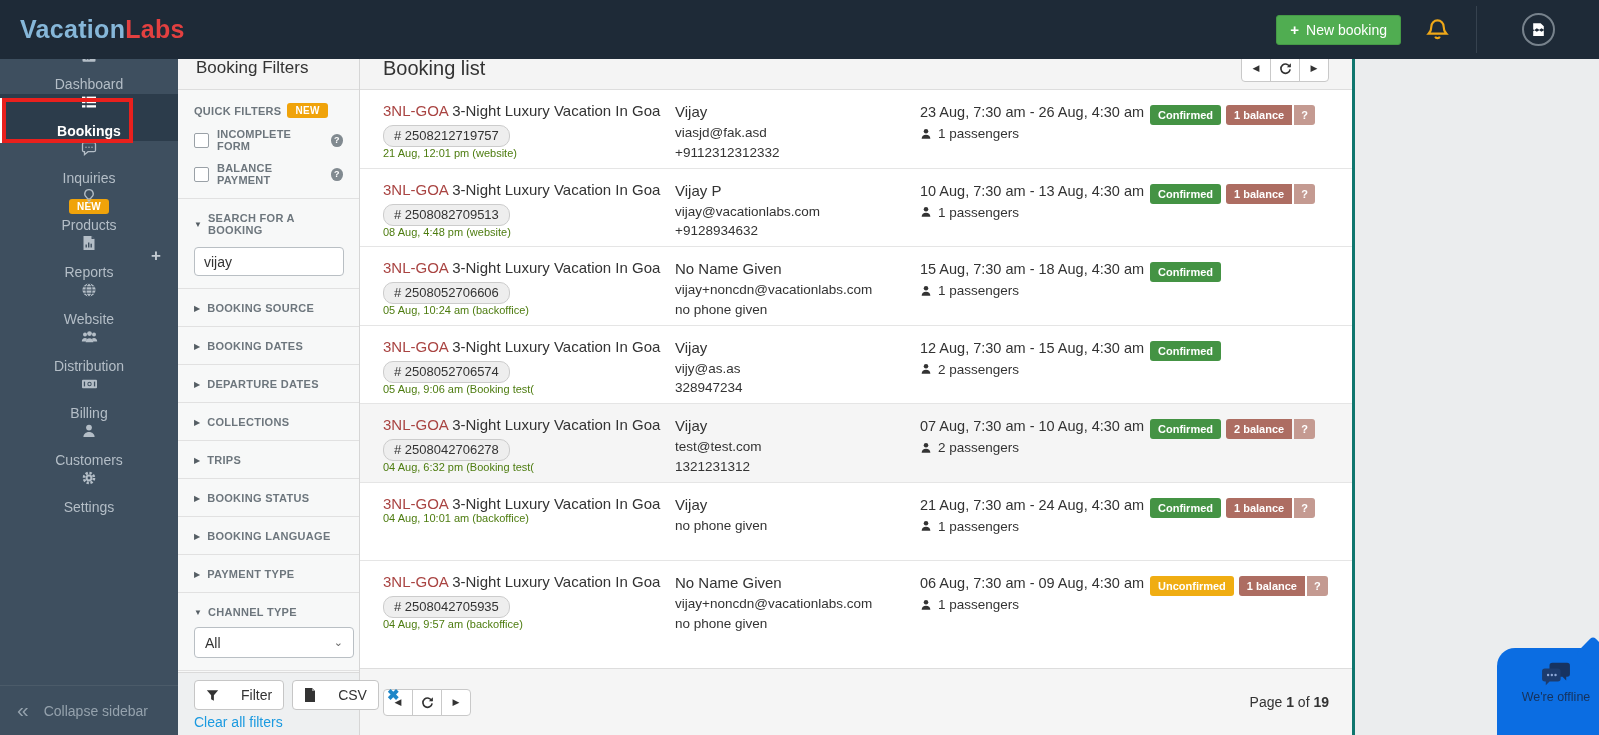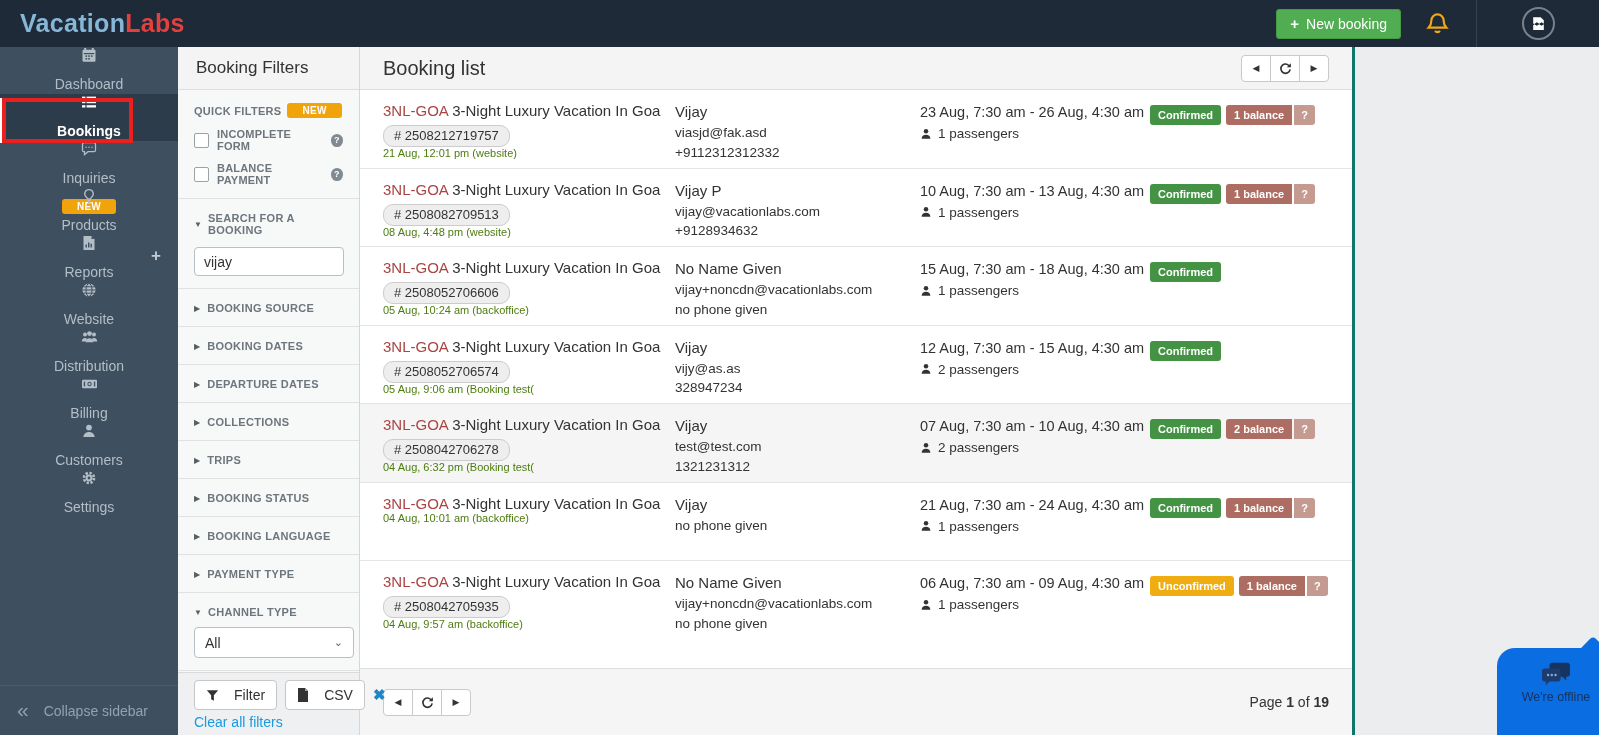--- a/index.html
+++ b/index.html
@@ -4,38 +4,38 @@
 <style>
   * { margin:0; padding:0; box-sizing:border-box; }
   html,body { width:1599px; height:735px; }
   body {
     position:relative; overflow:hidden;
     background:#ebedee;
     font-family:"Liberation Sans", sans-serif;
     color:#333;
   }
   
-  .topbar { position:absolute; left:0; top:0; width:1599px; height:47px; background:#1e2a37; display:flex; align-items:center; z-index:20; }
+  .topbar { position:absolute; left:0; top:0; width:1599px; height:59px; background:#1e2a37; display:flex; align-items:center; z-index:20; }
   .logo { margin-left:20px; font-size:25px; font-weight:bold; letter-spacing:.3px; }
   .logo .p1 { color:#86b7d9; }
   .logo .p2 { color:#e34040; }
   .topbar-right { margin-left:auto; display:flex; align-items:center; height:100%; }
   .btn-new-booking { display:flex; align-items:center; gap:7px; background:#50ad51; border:1px solid #459a46; color:#fff; font-size:14px; font-family:inherit; padding:6px 13px; border-radius:3px; cursor:pointer; }
   .btn-new-booking .plus { font-weight:bold; font-size:15px; line-height:1; }
   .bell-wrap { margin:0 27px 0 25px; display:flex; cursor:pointer; }
   .topbar-sep { width:1px; height:47px; background:#36424f; }
   .avatar-wrap { width:122px; display:flex; justify-content:center; align-items:center; cursor:pointer; }
   .avatar { width:33px; height:33px; border-radius:50%; border:2px solid #77828c; display:flex; align-items:center; justify-content:center; }
   
   .sidebar { position:absolute; left:0; top:47px; width:178px; bottom:0; background:#3e4f5f; z-index:5; }
   .s-item { height:47px; display:flex; align-items:center; gap:13px; padding:0 17px; color:#b4bec7; font-size:14px; cursor:pointer;flex-direction:column; }
   .s-item svg { flex:0 0 auto; }
   .s-item.active { background:#2c3c4b; color:#fff; font-weight:bold; }
   .s-plus { margin-left:auto; font-size:17px; font-weight:bold; color:#c3cbd2; }
-  .badge-new { background:#f0a30a; color:#fff; font-size:10px; font-weight:bold; padding:2px 15px; border-radius:3px; letter-spacing:.3px; }
+  .badge-new { background:#f0a30a; color:#fff; font-size:10px; font-weight:bold; padding:2px 8px; border-radius:3px; letter-spacing:.3px; }
   .collapse-row { position:absolute; left:0; right:0; bottom:0; height:50px; border-top:1px solid #4b5b69; display:flex; align-items:center; gap:15px; padding:0 17px; color:#95a2ad; font-size:14px; cursor:pointer; }
   .collapse-row .chev { font-size:21px; line-height:1; margin-top:-3px; }
   
   .annotation { position:absolute; left:2px; top:98px; width:131px; height:45px; border:4px solid #e9201d; box-shadow:-3px 0 0 #ffffff; z-index:30; pointer-events:none; }
   
   .filters { position:absolute; left:178px; top:47px; width:182px; bottom:0; background:#f7f8f8; border-right:1px solid #d6d6d6; z-index:4; }
   .filters-header { height:43px; background:#f4f4f4; border-bottom:1px solid #dddddd; display:flex; align-items:center; padding:0 18px; font-size:17px; color:#333; }
   .f-section { padding:10px 16px 12px; border-bottom:1px solid #e1e1e1; }
   .f-label-row { display:flex; align-items:center; gap:6px; margin:3px 0 2px; }
   .f-title { font-size:11px; font-weight:bold; color:#6d767d; letter-spacing:.3px; }
@@ -43,21 +43,21 @@
   .cb { width:15px; height:15px; background:#fff; border:1px solid #9aa1a7; border-radius:2px; cursor:pointer; flex:0 0 auto; }
   .cb-label { font-size:11px; font-weight:bold; color:#6d767d; letter-spacing:.2px; }
   .help { width:13px; height:13px; border-radius:50%; background:#818a90; color:#fff; font-size:9px; font-weight:bold; display:inline-flex; align-items:center; justify-content:center; cursor:pointer; }
   .tri { font-size:8px; color:#555e64; }
   .f-collapsed { display:flex; align-items:center; gap:7px; padding:13px 16px 12px; border-bottom:1px solid #e1e1e1; cursor:pointer; }
   .f-input { width:150px; height:29px; margin-top:9px; border:1px solid #b9bfc4; border-radius:4px; font-family:inherit; font-size:14px; color:#333; padding:0 9px; background:#fff; }
   .f-select { width:160px; height:31px; margin-top:9px; border:1px solid #b9bfc4; border-radius:4px; background:#fff; display:flex; align-items:center; padding:0 10px; font-size:14px; color:#333; cursor:pointer; }
   .f-select .sel-chev { margin-left:auto; color:#666; font-size:11px; }
   .filters-footer { position:absolute; left:0; right:0; bottom:0; height:63px; background:#eef0f1; border-top:1px solid #dadada; padding:7px 16px 0; }
   .ff-buttons { display:flex; align-items:center; gap:8px; }
-  .btn-light { display:flex; align-items:center; gap:15px; background:#fff; border:1px solid #c6c6c6; border-radius:4px; padding:6px 11px; font-size:14px; color:#333; font-family:inherit; cursor:pointer;text-align:center; }
+  .btn-light { display:flex; align-items:center; gap:22px; background:#fff; border:1px solid #c6c6c6; border-radius:4px; padding:6px 11px; font-size:14px; color:#333; font-family:inherit; cursor:pointer;text-align:center; }
   .x-close { color:#1d86c8; font-size:15px; font-weight:bold; cursor:pointer; }
   .clear-link { display:inline-block; margin-top:4px; color:#1b9ae0; font-size:14px; text-decoration:none; cursor:pointer; }
   
   .main { position:absolute; left:360px; top:47px; width:995px; bottom:0; background:#fff; border-right:3px solid #0f766e; }
   .main-header { height:43px; background:#f4f4f4; border-bottom:1px solid #dddddd; display:flex; align-items:center; padding:0 23px; }
   .main-title { font-size:20px; color:#333; }
   .pager { display:flex; }
   .pager .pg-btn { width:30px; height:27px; background:#fff; border:1px solid #c9c9c9; display:flex; align-items:center; justify-content:center; cursor:pointer; margin-left:-1px; color:#333; font-size:9px; padding:0; }
   .pager .pg-btn:first-child { border-radius:4px 0 0 4px; margin-left:0; }
   .pager .pg-btn:last-child { border-radius:0 4px 4px 0; }

